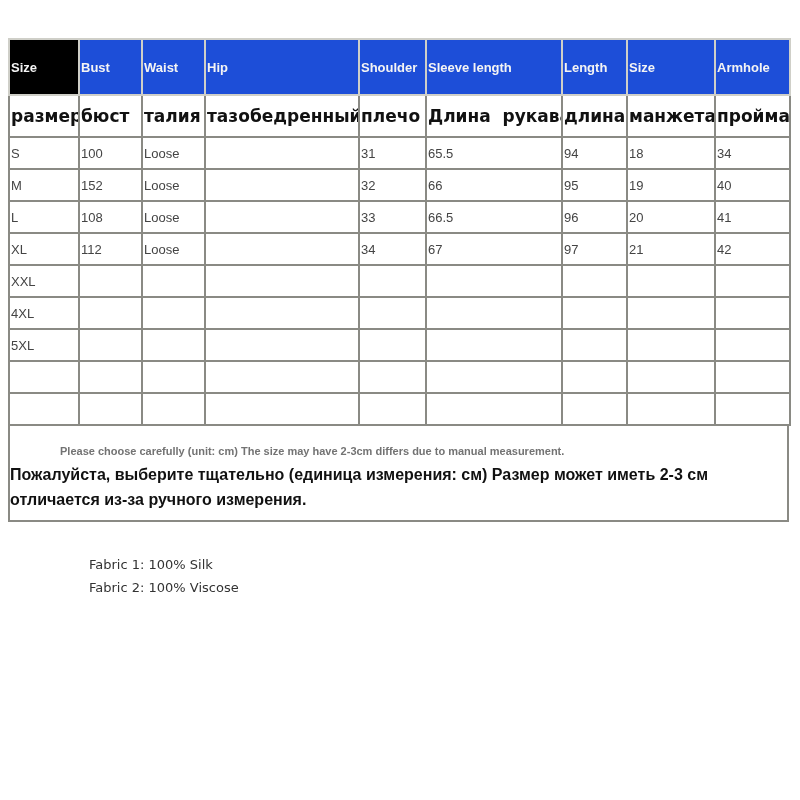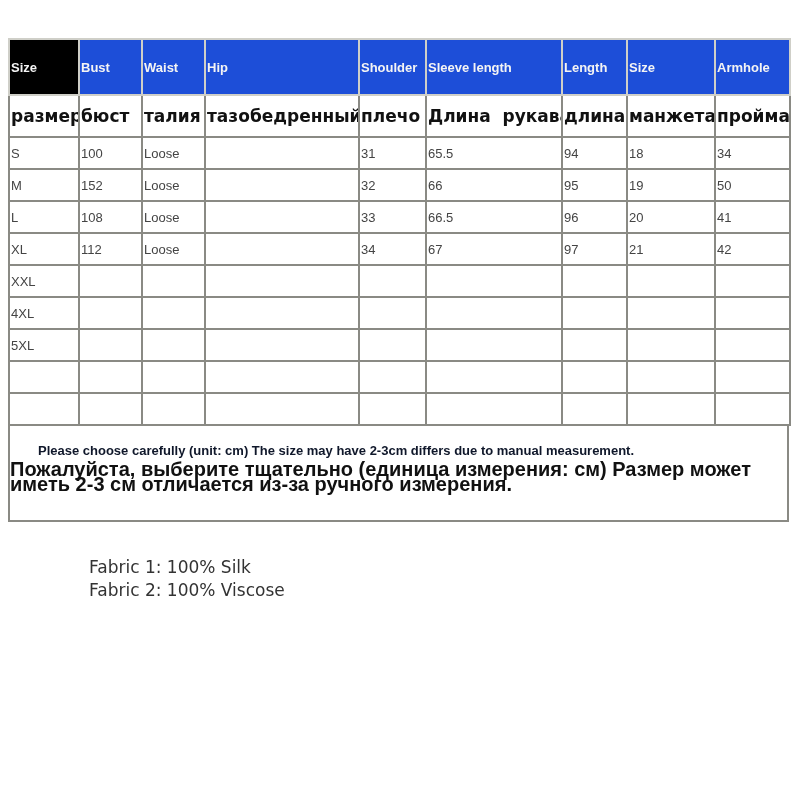--- a/index.html
+++ b/index.html
@@ -37,41 +37,41 @@
     }
     .note {
       border: 2px solid #8a8a84;
       border-top: none;
       width: 777px;
       height: 94px;
       box-sizing: content-box;
       padding-top: 0;
     }
     .note .red {
-      color: #0f172a;
-      font-weight: bold;
-      font-size: 13px;
-      padding-left: 28px;
+      color: #737373;
+      font-weight: bold;
+      font-size: 11px;
+      padding-left: 50px;
       padding-top: 14px;
       line-height: 22px;
       white-space: nowrap;
     }
     .note .ru {
       color: #111;
       font-weight: bold;
-      font-size: 20px;
-      line-height: 15px;
+      font-size: 16px;
+      line-height: 25px;
       padding-left: 0px;
       padding-right: 0;
     }
     .fabric {
       position: absolute;
       left: 89px;
       font-family: "DejaVu Sans", sans-serif;
-      font-size: 17px;
+      font-size: 13px;
       color: #333;
     }
   </style>
 </head>
 <body>
 
 <div class="wrap">
   <table class="size">
     <colgroup>
       <col style="width:70px">
@@ -120,21 +120,21 @@
     </tr>
     <tr class="dat">
       <td>M</td>
           <td>152</td>
           <td>Loose</td>
           <td></td>
           <td>32</td>
           <td>66</td>
           <td>95</td>
           <td>19</td>
-          <td>50</td>
+          <td>40</td>
     </tr>
     <tr class="dat">
       <td>L</td>
           <td>108</td>
           <td>Loose</td>
           <td></td>
           <td>33</td>
           <td>66.5</td>
           <td>96</td>
           <td>20</td>

